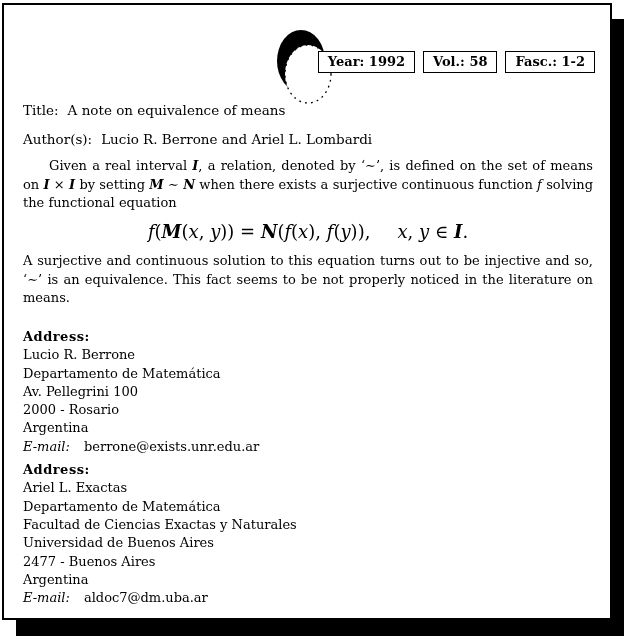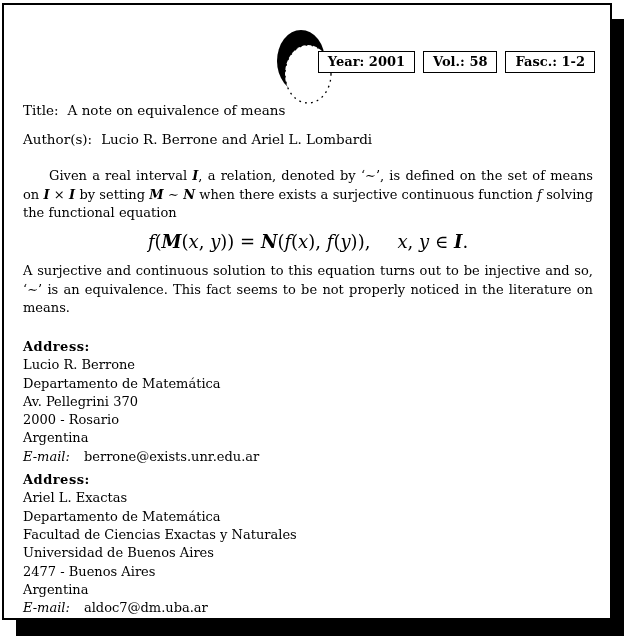--- a/index.html
+++ b/index.html
@@ -53,21 +53,21 @@
   }
   .content {
     position: absolute;
     left: 19px;
     right: 17px;
     top: 96px;
     font-size: 13px;
     line-height: 18.5px;
   }
   .line-title { margin: 0 0 10px 0; font-size: 13.5px; line-height: 19px; }
-  .line-author { margin: 0 0 18px 0; font-size: 13.5px; line-height: 19px; }
+  .line-author { margin: 0 0 8px 0; font-size: 13.5px; line-height: 19px; }
   .lead-label { font-weight: normal; margin-right: 9px; }
   .para {
     margin: 0;
     text-align: justify;
   }
   .para.indent { text-indent: 26px; }
   .equation {
     margin: 9px 0 11.5px 0;
     text-align: center;
     font-size: 18px;
@@ -89,21 +89,21 @@
 
 <div class="canvas">
   <div class="page">
 
     <svg class="logo" viewBox="0 0 58 78" xmlns="http://www.w3.org/2000/svg">
       <ellipse cx="26" cy="32" rx="24" ry="31" fill="#000000"></ellipse>
       <ellipse cx="33" cy="45" rx="23" ry="29" fill="#ffffff" stroke="#000000" stroke-width="1.3" stroke-dasharray="1.8 4.2"></ellipse>
     </svg>
 
     <div class="badges">
-      <div class="badge">Year: 2001</div>
+      <div class="badge">Year: 1992</div>
       <div class="badge">Vol.: 58</div>
       <div class="badge">Fasc.: 1-2</div>
     </div>
 
     <div class="content">
 
       <p class="line-title">
         <span class="lead-label">Title:</span><span>A note on equivalence of means</span>
       </p>
 
@@ -114,21 +114,21 @@
       <p class="para indent"><span class="seg-r">Given a real interval </span><span class="seg-bi">I</span><span class="seg-r">, a relation, denoted by ‘∼’, is defined on the set of means on </span><span class="seg-bi">I</span><span class="seg-r"> × </span><span class="seg-bi">I</span><span class="seg-r"> by setting </span><span class="seg-bi">M</span><span class="seg-r"> ∼ </span><span class="seg-bi">N</span><span class="seg-r"> when there exists a surjective continuous function </span><span class="seg-i">f</span><span class="seg-r"> solving the functional equation</span></p>
 
       <p class="equation"><span class="seg-i">f</span><span class="seg-r">(</span><span class="seg-bi">M</span><span class="seg-r">(</span><span class="seg-i">x</span><span class="seg-r">, </span><span class="seg-i">y</span><span class="seg-r">)) = </span><span class="seg-bi">N</span><span class="seg-r">(</span><span class="seg-i">f</span><span class="seg-r">(</span><span class="seg-i">x</span><span class="seg-r">), </span><span class="seg-i">f</span><span class="seg-r">(</span><span class="seg-i">y</span><span class="seg-r">)),</span><span class="seg-r">   </span><span class="seg-i">x</span><span class="seg-r">, </span><span class="seg-i">y</span><span class="seg-r"> ∈ </span><span class="seg-bi">I</span><span class="seg-r">.</span></p>
 
       <p class="para">A surjective and continuous solution to this equation turns out to be injective and so, ‘∼’ is an equivalence. This fact seems to be not properly noticed in the literature on means.</p>
 
       <div class="address address-1">
         <div class="addr-label">Address:</div>
         <div class="addr-line">Lucio R. Berrone</div>
         <div class="addr-line">Departamento de Matemática</div>
-        <div class="addr-line">Av. Pellegrini 370</div>
+        <div class="addr-line">Av. Pellegrini 100</div>
         <div class="addr-line">2000 - Rosario</div>
         <div class="addr-line">Argentina</div>
         <div class="addr-line">
           <span class="email-label">E-mail:</span><span class="email-value">berrone@exists.unr.edu.ar</span>
         </div>
       </div>
 
       <div class="address address-2">
         <div class="addr-label">Address:</div>
         <div class="addr-line">Ariel L. Exactas</div>

